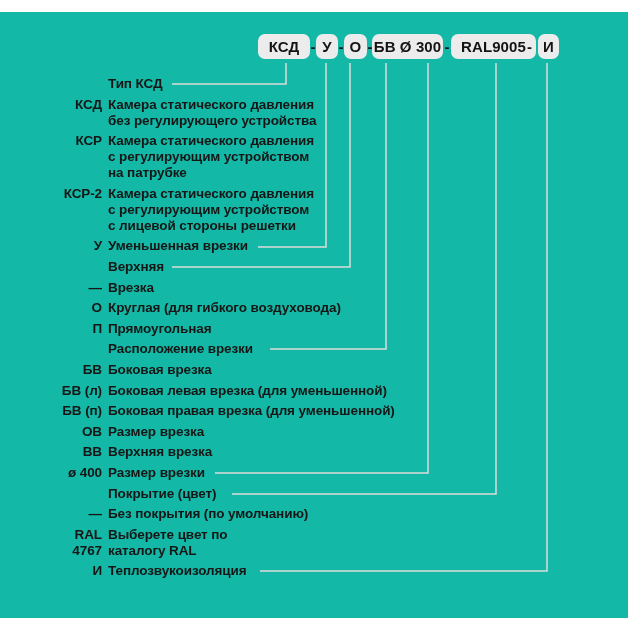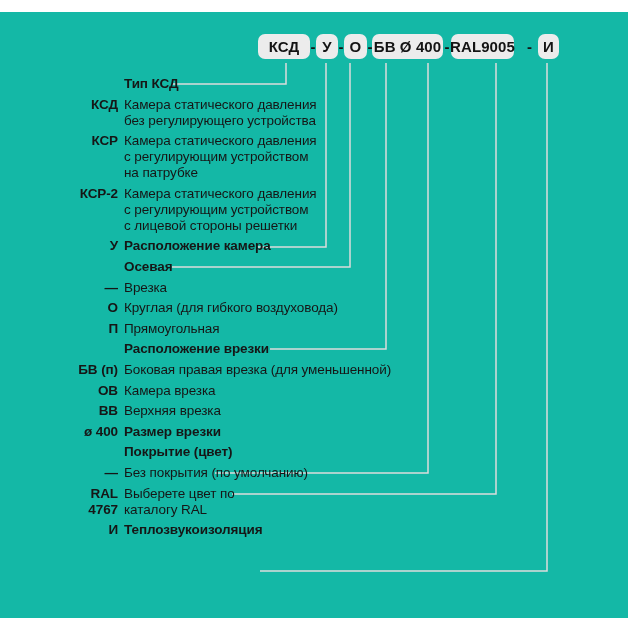--- a/index.html
+++ b/index.html
@@ -10,28 +10,28 @@
   .connectors{position:absolute;left:0;top:0;width:628px;height:618px;}
   .chip{
     position:absolute;top:22px;height:25px;background:#ececec;border-radius:7px;
     display:flex;align-items:center;justify-content:center;
     font-size:15px;font-weight:600;color:#141414;letter-spacing:0.1px;white-space:nowrap;
   }
   .dash{
     position:absolute;top:22px;height:25px;display:flex;align-items:center;justify-content:center;
     font-size:15px;font-weight:600;color:#141414;
   }
-  .legend{position:absolute;left:16px;top:64px;width:560px;}
+  .legend{position:absolute;left:0;top:64px;width:560px;}
   .row{display:flex;margin-bottom:4.6px;}
   .code{
     flex:none;width:102px;text-align:right;font-weight:bold;
     font-size:13.5px;line-height:16px;white-space:pre-line;letter-spacing:-0.1px;
   }
   .desc{
-    margin-left:6px;font-size:13.5px;line-height:16px;white-space:pre-line;letter-spacing:-0.1px;
+    margin-left:6px;font-size:13.5px;line-height:16px;white-space:pre-line;letter-spacing:-0.1px;font-weight:bold;
   }
   .b{font-weight:bold;}
 </style>
 </head>
 <body>
 
 <div class="canvas">
 
   <svg class="connectors" width="628" height="618" viewBox="0 0 628 618" fill="none">
     <polyline points="172,72 286,72 286,51" stroke="#dcdcdc" stroke-width="1.5"></polyline>
@@ -43,23 +43,23 @@
     <polyline points="260,559 547,559 547,51" stroke="#dcdcdc" stroke-width="1.5"></polyline>
   </svg>
 
   <div>
     <span class="chip" style="left:258px;width:52px">КСД</span>
     <span class="dash" style="left:310px;width:6px">-</span>
     <span class="chip" style="left:316px;width:22px">У</span>
     <span class="dash" style="left:338px;width:6px">-</span>
     <span class="chip" style="left:344px;width:23px">О</span>
     <span class="dash" style="left:367px;width:6px">-</span>
-    <span class="chip" style="left:372px;width:71px">БВ Ø 400</span>
+    <span class="chip" style="left:372px;width:71px">БВ Ø 300</span>
     <span class="dash" style="left:443px;width:8px">-</span>
-    <span class="chip" style="left:451px;width:63px">RAL9005</span>
+    <span class="chip" style="left:451px;width:85px">RAL9005</span>
     <span class="dash" style="left:522px;width:15px">-</span>
     <span class="chip" style="left:538px;width:21px">И</span>
   </div>
 
   <div class="legend">
 
     <div class="row">
       <div class="code"></div>
       <div class="desc b">Тип КСД</div>
     </div>
@@ -79,26 +79,26 @@
 
     <div class="row">
       <div class="code">КСР-2</div>
       <div class="desc">Камера статического давления
 с регулирующим устройством
 с лицевой стороны решетки</div>
     </div>
 
     <div class="row">
       <div class="code">У</div>
-      <div class="desc b">Расположение камера</div>
+      <div class="desc b">Уменьшенная врезки</div>
     </div>
 
     <div class="row">
       <div class="code"></div>
-      <div class="desc b">Осевая</div>
+      <div class="desc b">Верхняя</div>
     </div>
 
     <div class="row">
       <div class="code">—</div>
       <div class="desc">Врезка</div>
     </div>
 
     <div class="row">
       <div class="code">О</div>
       <div class="desc">Круглая (для гибкого воздуховода)</div>
@@ -107,30 +107,38 @@
     <div class="row">
       <div class="code">П</div>
       <div class="desc">Прямоугольная</div>
     </div>
 
     <div class="row">
       <div class="code"></div>
       <div class="desc b">Расположение врезки</div>
     </div>
 
+    <div class="row">
+      <div class="code">БВ</div>
+      <div class="desc">Боковая врезка</div>
+    </div>
 
+    <div class="row">
+      <div class="code">БВ (л)</div>
+      <div class="desc">Боковая левая врезка (для уменьшенной)</div>
+    </div>
 
     <div class="row">
       <div class="code">БВ (п)</div>
       <div class="desc">Боковая правая врезка (для уменьшенной)</div>
     </div>
 
     <div class="row">
       <div class="code">ОВ</div>
-      <div class="desc">Камера врезка</div>
+      <div class="desc">Размер врезка</div>
     </div>
 
     <div class="row">
       <div class="code">ВВ</div>
       <div class="desc">Верхняя врезка</div>
     </div>
 
     <div class="row">
       <div class="code">ø 400</div>
       <div class="desc b">Размер врезки</div>

